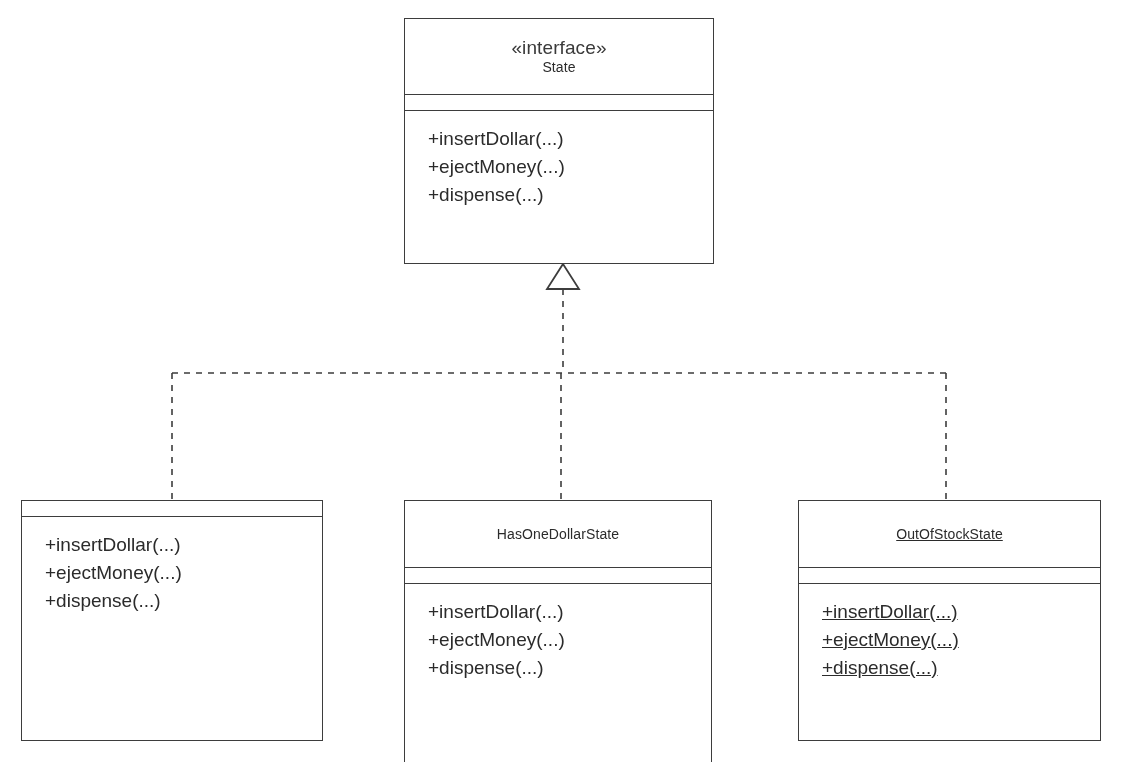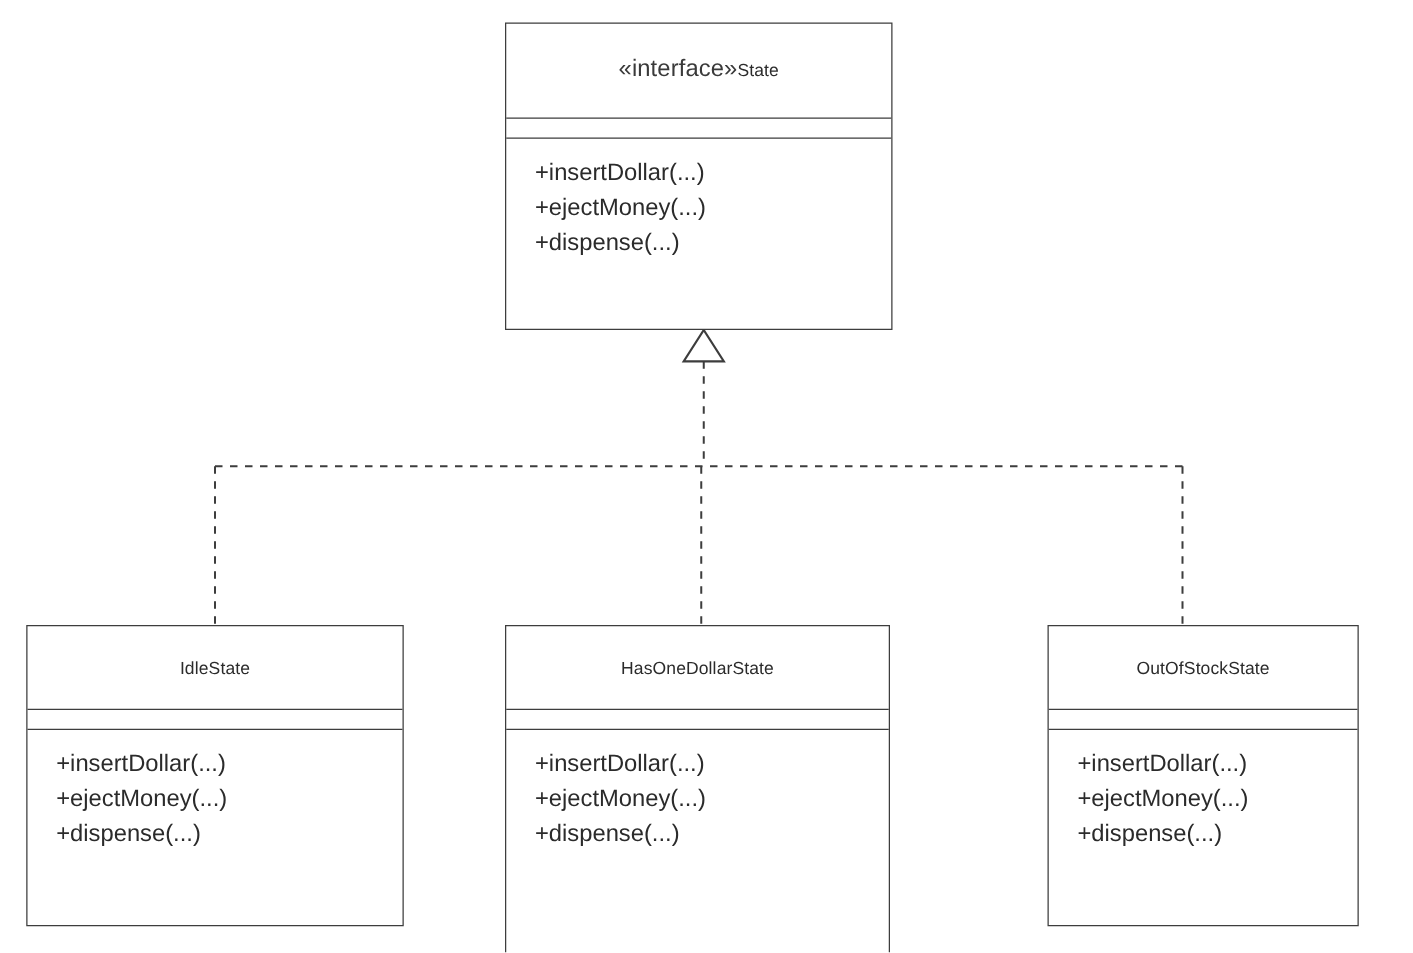--- a/index.html
+++ b/index.html
@@ -33,21 +33,21 @@
     position: absolute;
     box-sizing: border-box;
     background: #ffffff;
     border: 1.6px solid #3d3d3d;
     display: flex;
     flex-direction: column;
   }
   .uml-header {
     box-sizing: border-box;
     display: flex;
-    flex-direction: row;
+    flex-direction: column;
     align-items: center;
     justify-content: center;
     text-align: center;
     border-bottom: 1.6px solid #3d3d3d;
     line-height: 1.18;
   }
   .stereotype {
     font-size: 19px;
     color: #3a3a3a;
     letter-spacing: 0.1px;
@@ -102,44 +102,41 @@
     </div>
     <div class="uml-attributes"></div>
     <div class="uml-operations">
       <div class="operation">+insertDollar(...)</div>
       <div class="operation">+ejectMoney(...)</div>
       <div class="operation">+dispense(...)</div>
     </div>
   </div>
 
   <div class="uml-class" style="left:21px; top:500px; width:302px; height:241px;">
-    <div class="uml-header" style="height:67px;">
-      <div class="class-name">IdleState</div>
-    </div>
     <div class="uml-attributes"></div>
     <div class="uml-operations">
       <div class="operation">+insertDollar(...)</div>
       <div class="operation">+ejectMoney(...)</div>
       <div class="operation">+dispense(...)</div>
     </div>
   </div>
 
   <div class="uml-class" style="left:404px; top:500px; width:308px; height:308px;">
     <div class="uml-header" style="height:67px;">
       <div class="class-name">HasOneDollarState</div>
     </div>
     <div class="uml-attributes"></div>
     <div class="uml-operations">
       <div class="operation">+insertDollar(...)</div>
       <div class="operation">+ejectMoney(...)</div>
       <div class="operation">+dispense(...)</div>
     </div>
   </div>
 
-  <div class="uml-class" style="left:838px; top:500px; width:249px; height:241px;">
+  <div class="uml-class" style="left:798px; top:500px; width:303px; height:241px;text-decoration:underline;">
     <div class="uml-header" style="height:67px;">
       <div class="class-name">OutOfStockState</div>
     </div>
     <div class="uml-attributes"></div>
     <div class="uml-operations">
       <div class="operation">+insertDollar(...)</div>
       <div class="operation">+ejectMoney(...)</div>
       <div class="operation">+dispense(...)</div>
     </div>
   </div>

